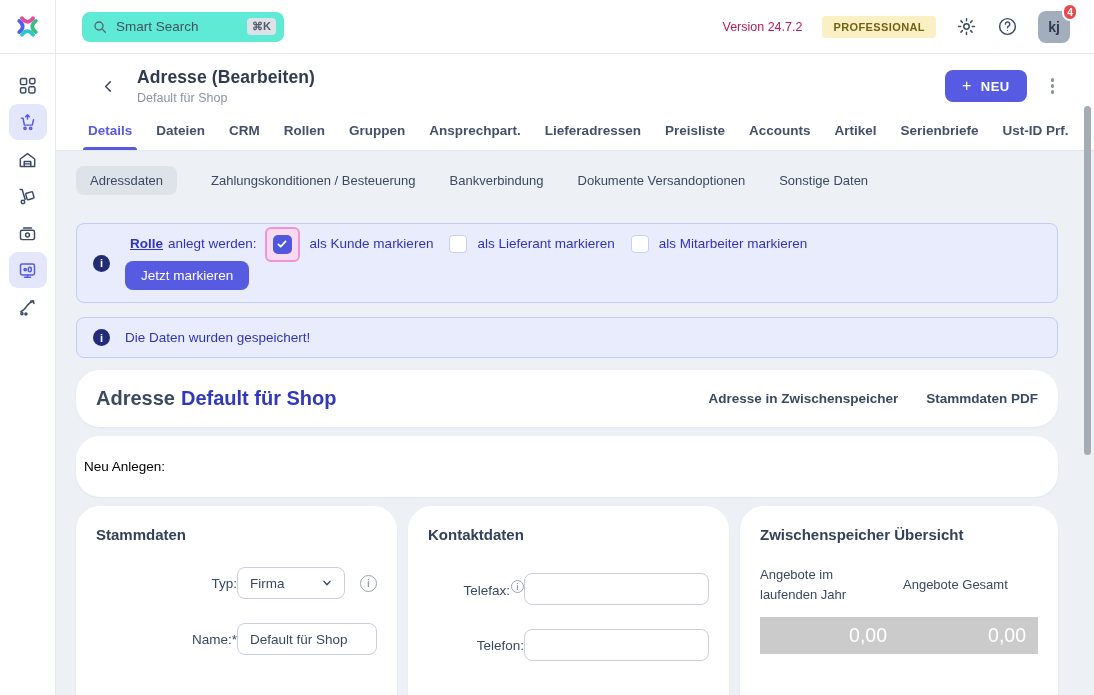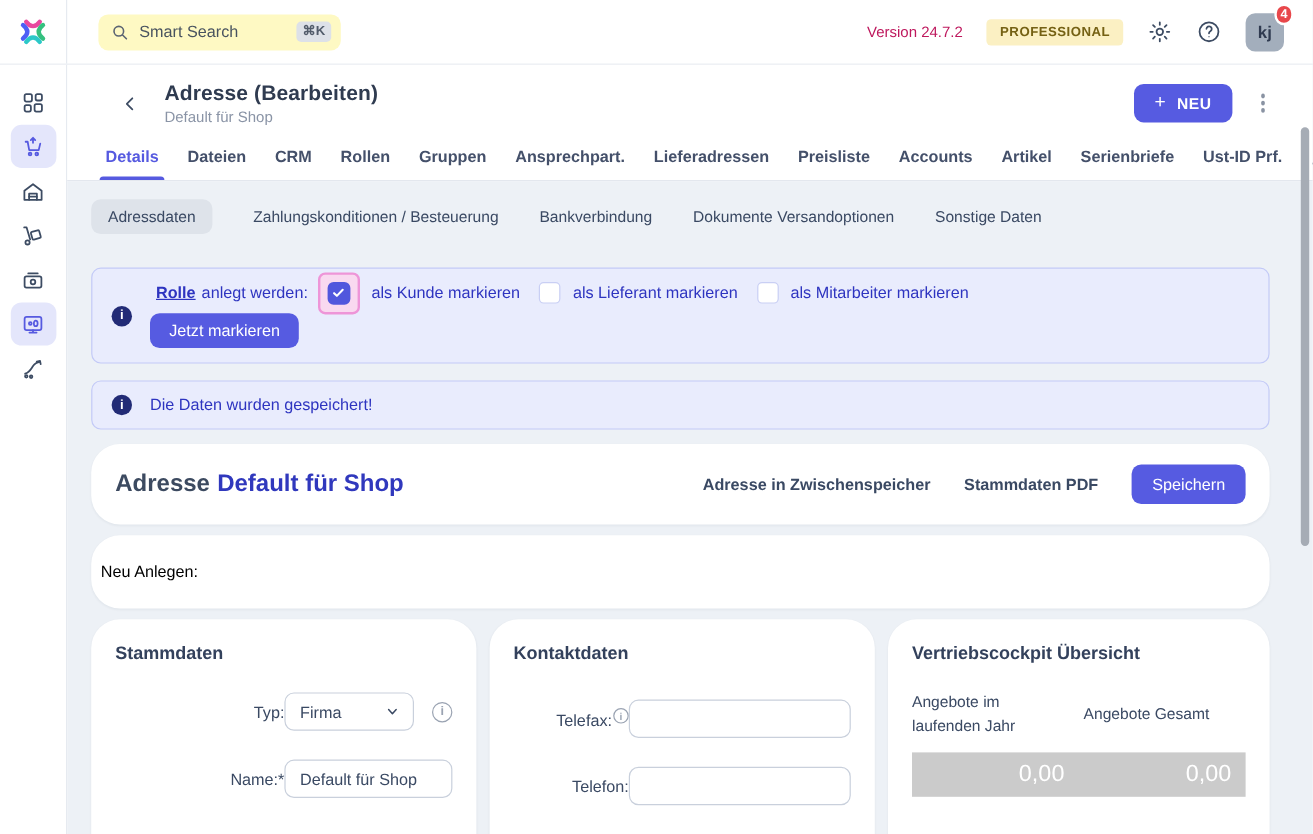--- a/index.html
+++ b/index.html
@@ -4,21 +4,21 @@
 <style>
   * { box-sizing: border-box; margin: 0; padding: 0; }
   html,body { width:1094px; height:695px; overflow:hidden; }
   body { font-family:"Liberation Sans", sans-serif; background:#edf1f6; color:#3a4963; }
   .app { position:relative; width:1094px; height:695px; display:flex; flex-direction:column; }
 
   
   .topbar { flex:0 0 54px; background:#fff; border-bottom:1px solid #e6eaf0; display:flex; align-items:stretch; }
   .logo-box { width:56px; border-right:1px solid #e6eaf0; display:flex; align-items:center; justify-content:center; }
   .topbar-rest { flex:1; display:flex; align-items:center; padding:0 24px 0 26px; }
-  .search { width:202px; height:30px; background:#fef9c3; border-radius:8px; display:flex; align-items:center; gap:8px; padding:0 8px 0 10px; }
+  .search { width:202px; height:30px; background:#5eead4; border-radius:8px; display:flex; align-items:center; gap:8px; padding:0 8px 0 10px; }
   .search svg { flex:0 0 auto; }
   .search input { flex:1; min-width:0; border:none; outline:none; background:transparent; font:13.5px "Liberation Sans", sans-serif; color:#3f4a5a; }
   .search input::placeholder { color:#3f4a5a; opacity:.95; }
   .kbd { background:#dde1e8; border-radius:4px; font-size:11px; font-weight:700; color:#525c6b; padding:3px 5px; line-height:1; }
   .top-right { margin-left:auto; display:flex; align-items:center; gap:20px; }
   .version { font-size:12.5px; color:#be185d; }
   .plan-badge { background:#fbf0c3; color:#756114; font-size:11px; font-weight:700; letter-spacing:.4px; padding:5px 11px; border-radius:4px; }
   .icon-btn { background:none; border:none; display:flex; align-items:center; justify-content:center; color:#3d4c63; cursor:pointer; }
   .avatar-wrap { position:relative; }
   .avatar { width:32px; height:32px; border-radius:8px; background:#a3aebc; color:#2f3a50; font-weight:700; font-size:14px; display:flex; align-items:center; justify-content:center; cursor:pointer; }
@@ -288,21 +288,20 @@
           <span>Die Daten wurden gespeichert!</span>
         </div>
 
         <section class="card head-card">
           <h1 class="addr-title">
             <span>Adresse</span><span class="name">Default für Shop</span>
           </h1>
           <div class="head-card-actions">
             <button class="link-btn">Adresse in Zwischenspeicher</button>
             <button class="link-btn">Stammdaten PDF</button>
-            <button class="save-btn">Speichern</button>
           </div>
         </section>
 
         <section class="card neu-card">
           <span>Neu Anlegen:</span>
         </section>
 
         <div class="cards-row">
 
           <section class="card col-card">
@@ -330,21 +329,21 @@
               <input class="text-input" value="" style="">
             </div>
             <div class="frow">
               <label class="flabel w2">Telefon:</label>
               <input class="text-input" value="" style="">
             </div>
 
           </section>
 
           <section class="card col-card">
-            <h2 class="card-title">Vertriebscockpit Übersicht</h2>
+            <h2 class="card-title">Zwischenspeicher Übersicht</h2>
             <div class="stat-grid">
               <div class="stat-label narrow">Angebote im laufenden Jahr</div>
               <div class="stat-label">Angebote Gesamt</div>
             </div>
             <div class="stat-bar">
               <div class="stat-val">0,00</div>
               <div class="stat-val">0,00</div>
             </div>
 
           </section>

